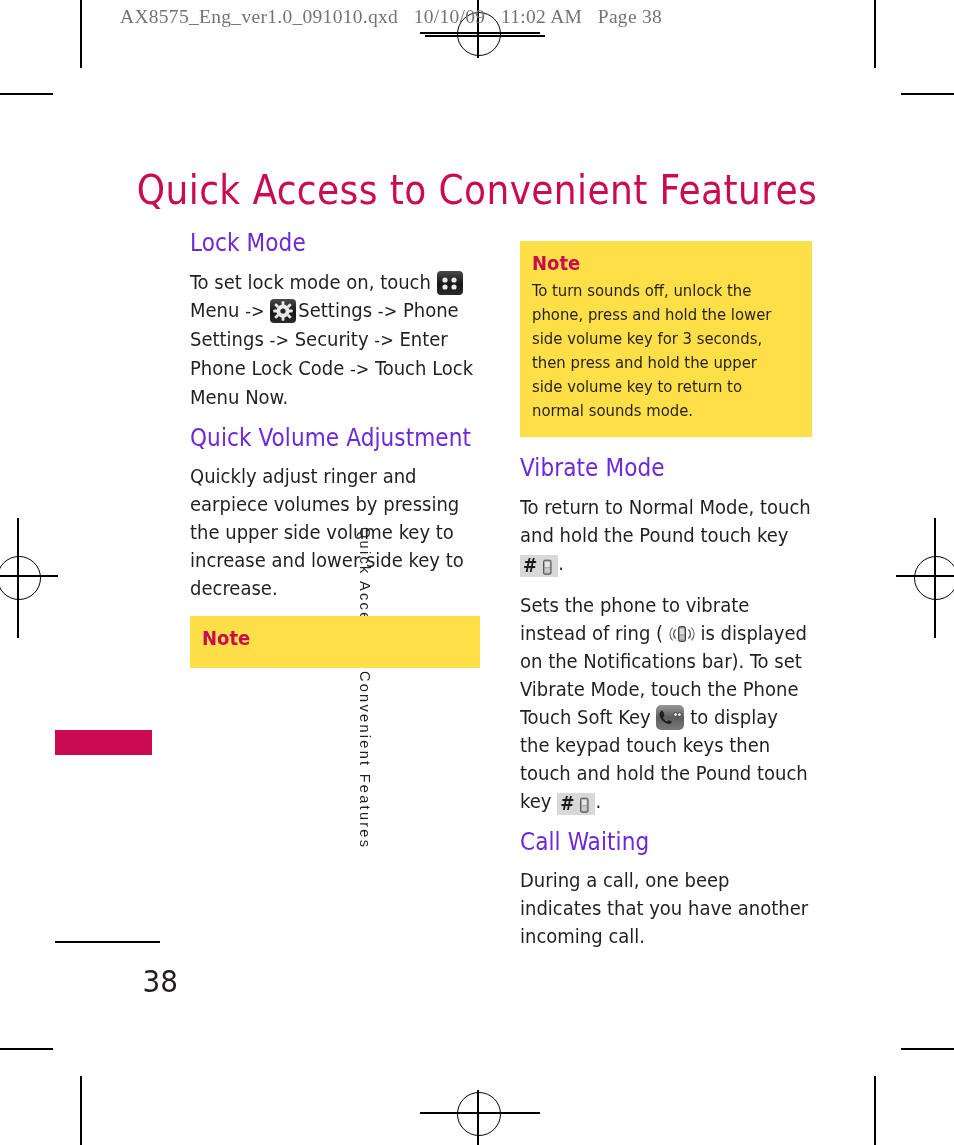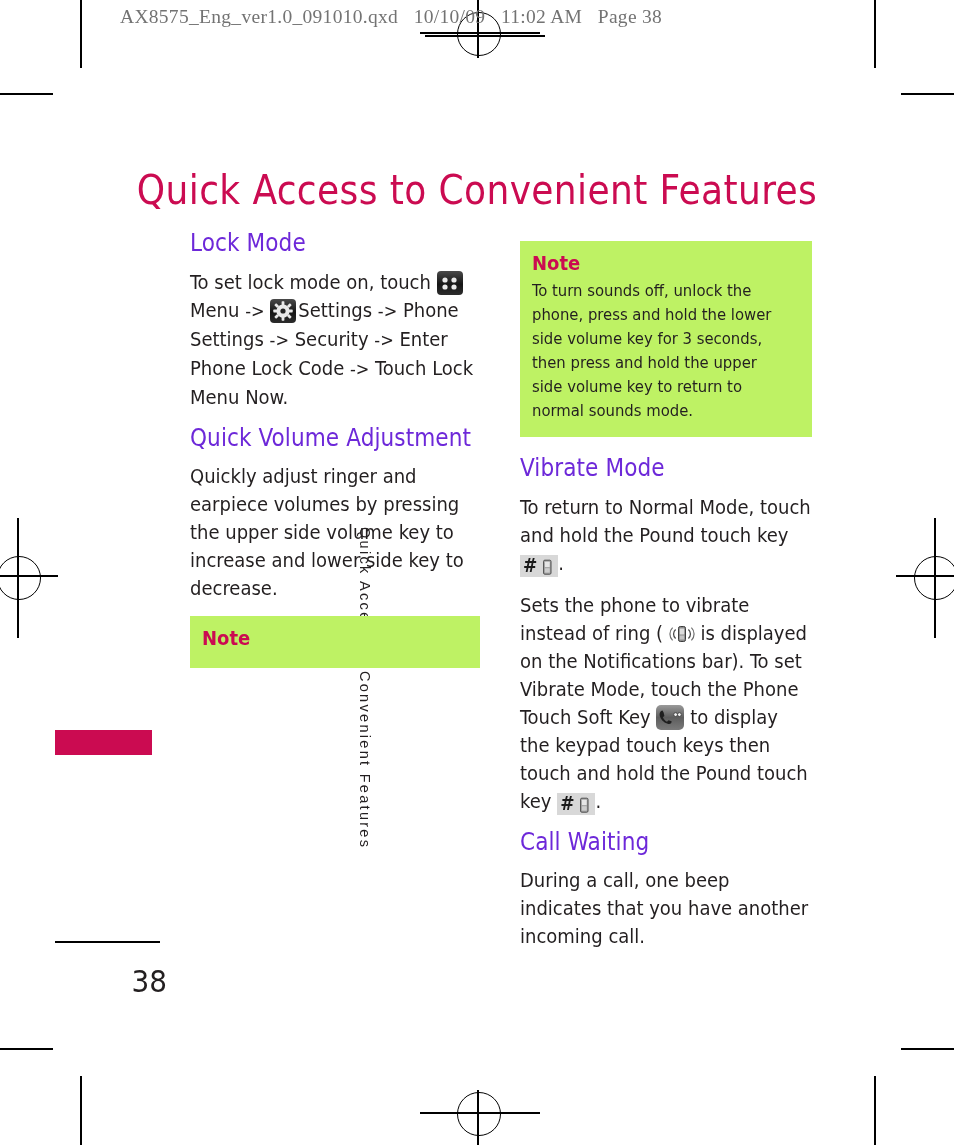--- a/index.html
+++ b/index.html
@@ -99,21 +99,21 @@
   .foot-rule {
     position: absolute;
     left: 55px;
     top: 941px;
     width: 105px;
     height: 2px;
     background: #000;
   }
   .page-number {
     position: absolute;
-    left: 62px;
+    left: 73px;
     top: 963px;
     width: 105px;
     text-align: right;
     font-size: 31px;
     color: #231f20;
     font-family: "DejaVu Sans", sans-serif;
     font-stretch: condensed;
   }
 
   
@@ -143,21 +143,21 @@
     line-height: 28px;
     color: #231f20;
     font-family: "DejaVu Sans", sans-serif;
     font-stretch: condensed;
   }
   p.body b { font-weight: 400; }
   p.body .arrow { font-weight: 400; font-size: 18px; }
 
   
   .note {
-    background: #bef264;
+    background: #fde047;
     padding: 10px 20px 14px 12px;
     margin: 6px 0 18px 0;
   }
   .note-title {
     font-size: 20px;
     font-weight: 700;
     color: #cb0b51;
     font-family: "DejaVu Sans", sans-serif;
     font-stretch: condensed;
     margin-bottom: 4px;

